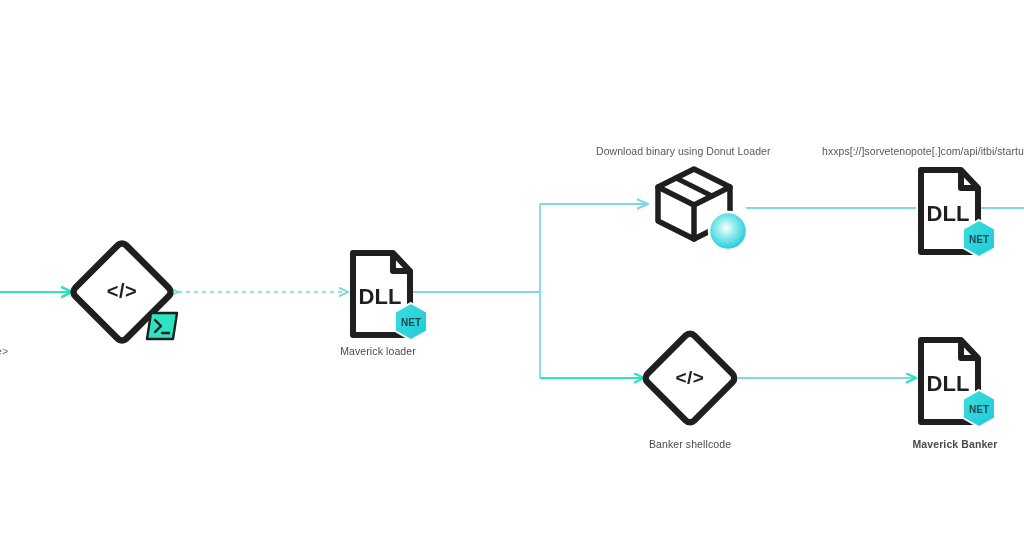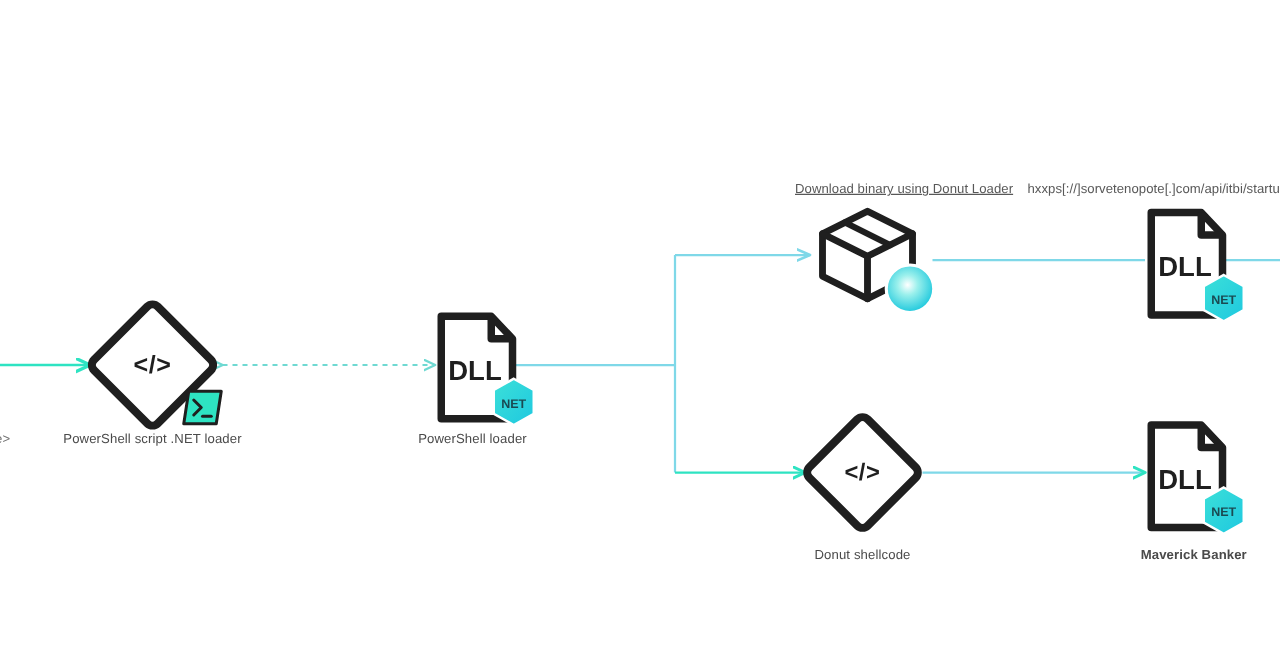--- a/index.html
+++ b/index.html
@@ -96,43 +96,42 @@
       <rect x="16" y="16" width="72" height="72" rx="6" ry="6" transform="rotate(45 52 52)" fill="#ffffff" stroke="#1F1F1F" stroke-width="6.5"></rect>
       <text x="52" y="58" text-anchor="middle" font-family="'Liberation Sans', sans-serif" font-size="20" font-weight="bold" fill="#1F1F1F" letter-spacing="0.5">&lt;/&gt;</text>
     </svg>
     
     <svg width="36" height="32" viewBox="0 0 36 32" style="position:absolute; left:74px; top:70px;">
       <path d="M7,3 L33,3 L29,29 L3,29 Z" fill="#2EE3C2" stroke="#1F1F1F" stroke-width="2.4" stroke-linejoin="round"></path>
       <path d="M11,10 L17,16 L11,22" fill="none" stroke="#1F1F1F" stroke-width="2.4" stroke-linecap="round" stroke-linejoin="round"></path>
       <path d="M18,23 L25,23" fill="none" stroke="#1F1F1F" stroke-width="2.4" stroke-linecap="round"></path>
     </svg>
   </div>
-  <div class="node-label" style="left:22px; top:345px; width:200px;">PowerShell  script .NET loader</div>
 
   <div class="node" style="left:348px; top:248px; width:78px; height:92px;">
     <svg width="78" height="92" viewBox="0 0 78 92">
       <path d="M5,5 L45,5 L62,23 L62,87 L5,87 Z" fill="#ffffff" stroke="#1F1F1F" stroke-width="6" stroke-linejoin="round"></path>
       <path d="M45,5 L45,23 L62,23" fill="none" stroke="#1F1F1F" stroke-width="6" stroke-linejoin="round"></path>
       <text x="32" y="56" text-anchor="middle" font-family="'Liberation Sans', sans-serif" font-size="22" font-weight="bold" fill="#1F1F1F">DLL</text>
     </svg>
     
     <svg width="44" height="44" viewBox="0 0 44 44" style="position:absolute; left:41px; top:52px;">
       <defs>
         <linearGradient id="hexgrad1" x1="0" y1="0" x2="1" y2="1">
           <stop offset="0%" stop-color="#3CE0D8"></stop>
           <stop offset="100%" stop-color="#1EC8E0"></stop>
         </linearGradient>
       </defs>
       <path d="M22,3 L38,12 L38,31 L22,40 L6,31 L6,12 Z" fill="url(#hexgrad1)" stroke="#ffffff" stroke-width="2"></path>
       <text x="22" y="26" text-anchor="middle" font-family="'Liberation Sans', sans-serif" font-size="10" font-weight="bold" fill="#1A4A52">NET</text>
     </svg>
   </div>
-  <div class="node-label" style="left:318px; top:345px; width:120px;">PowerShell loader</div>
-
-  <div class="edge-label" style="left:636px; top:145px;text-decoration:underline;">Download binary using Donut Loader</div>
+  <div class="node-label" style="left:318px; top:345px; width:120px;">Maverick loader</div>
+
+  <div class="edge-label" style="left:596px; top:145px;">Download binary using Donut Loader</div>
 
   <div class="node" style="left:650px; top:163px; width:96px; height:88px;">
     <svg width="96" height="88" viewBox="0 0 96 88">
 
       <path d="M44,6 L80,24 L80,58 L44,76 L8,58 L8,24 Z" fill="#ffffff" stroke="#1F1F1F" stroke-width="5.5" stroke-linejoin="round"></path>
       <path d="M8,24 L44,42 L80,24" fill="none" stroke="#1F1F1F" stroke-width="5.5" stroke-linejoin="round" stroke-linecap="round"></path>
       <path d="M44,42 L44,76" fill="none" stroke="#1F1F1F" stroke-width="5.5" stroke-linecap="round"></path>
 
       <path d="M26,15 L62,33" fill="none" stroke="#1F1F1F" stroke-width="5" stroke-linecap="round"></path>
     </svg>
@@ -168,21 +167,21 @@
       <text x="22" y="26" text-anchor="middle" font-family="'Liberation Sans', sans-serif" font-size="10" font-weight="bold" fill="#1A4A52">NET</text>
     </svg>
   </div>
 
   <div class="node" style="left:642px; top:330px; width:96px; height:96px;">
     <svg width="96" height="96" viewBox="0 0 96 96">
       <rect x="15" y="15" width="66" height="66" rx="6" ry="6" transform="rotate(45 48 48)" fill="#ffffff" stroke="#1F1F1F" stroke-width="6.5"></rect>
       <text x="48" y="54" text-anchor="middle" font-family="'Liberation Sans', sans-serif" font-size="19" font-weight="bold" fill="#1F1F1F" letter-spacing="0.5">&lt;/&gt;</text>
     </svg>
   </div>
-  <div class="node-label" style="left:630px; top:438px; width:120px;">Donut shellcode</div>
+  <div class="node-label" style="left:630px; top:438px; width:120px;">Banker shellcode</div>
 
   <div class="node" style="left:916px; top:335px; width:78px; height:92px;">
     <svg width="78" height="92" viewBox="0 0 78 92">
       <path d="M5,5 L45,5 L62,23 L62,87 L5,87 Z" fill="#ffffff" stroke="#1F1F1F" stroke-width="6" stroke-linejoin="round"></path>
       <path d="M45,5 L45,23 L62,23" fill="none" stroke="#1F1F1F" stroke-width="6" stroke-linejoin="round"></path>
       <text x="32" y="56" text-anchor="middle" font-family="'Liberation Sans', sans-serif" font-size="22" font-weight="bold" fill="#1F1F1F">DLL</text>
     </svg>
     <svg width="44" height="44" viewBox="0 0 44 44" style="position:absolute; left:41px; top:52px;">
       <defs>
         <linearGradient id="hexgrad3" x1="0" y1="0" x2="1" y2="1">

